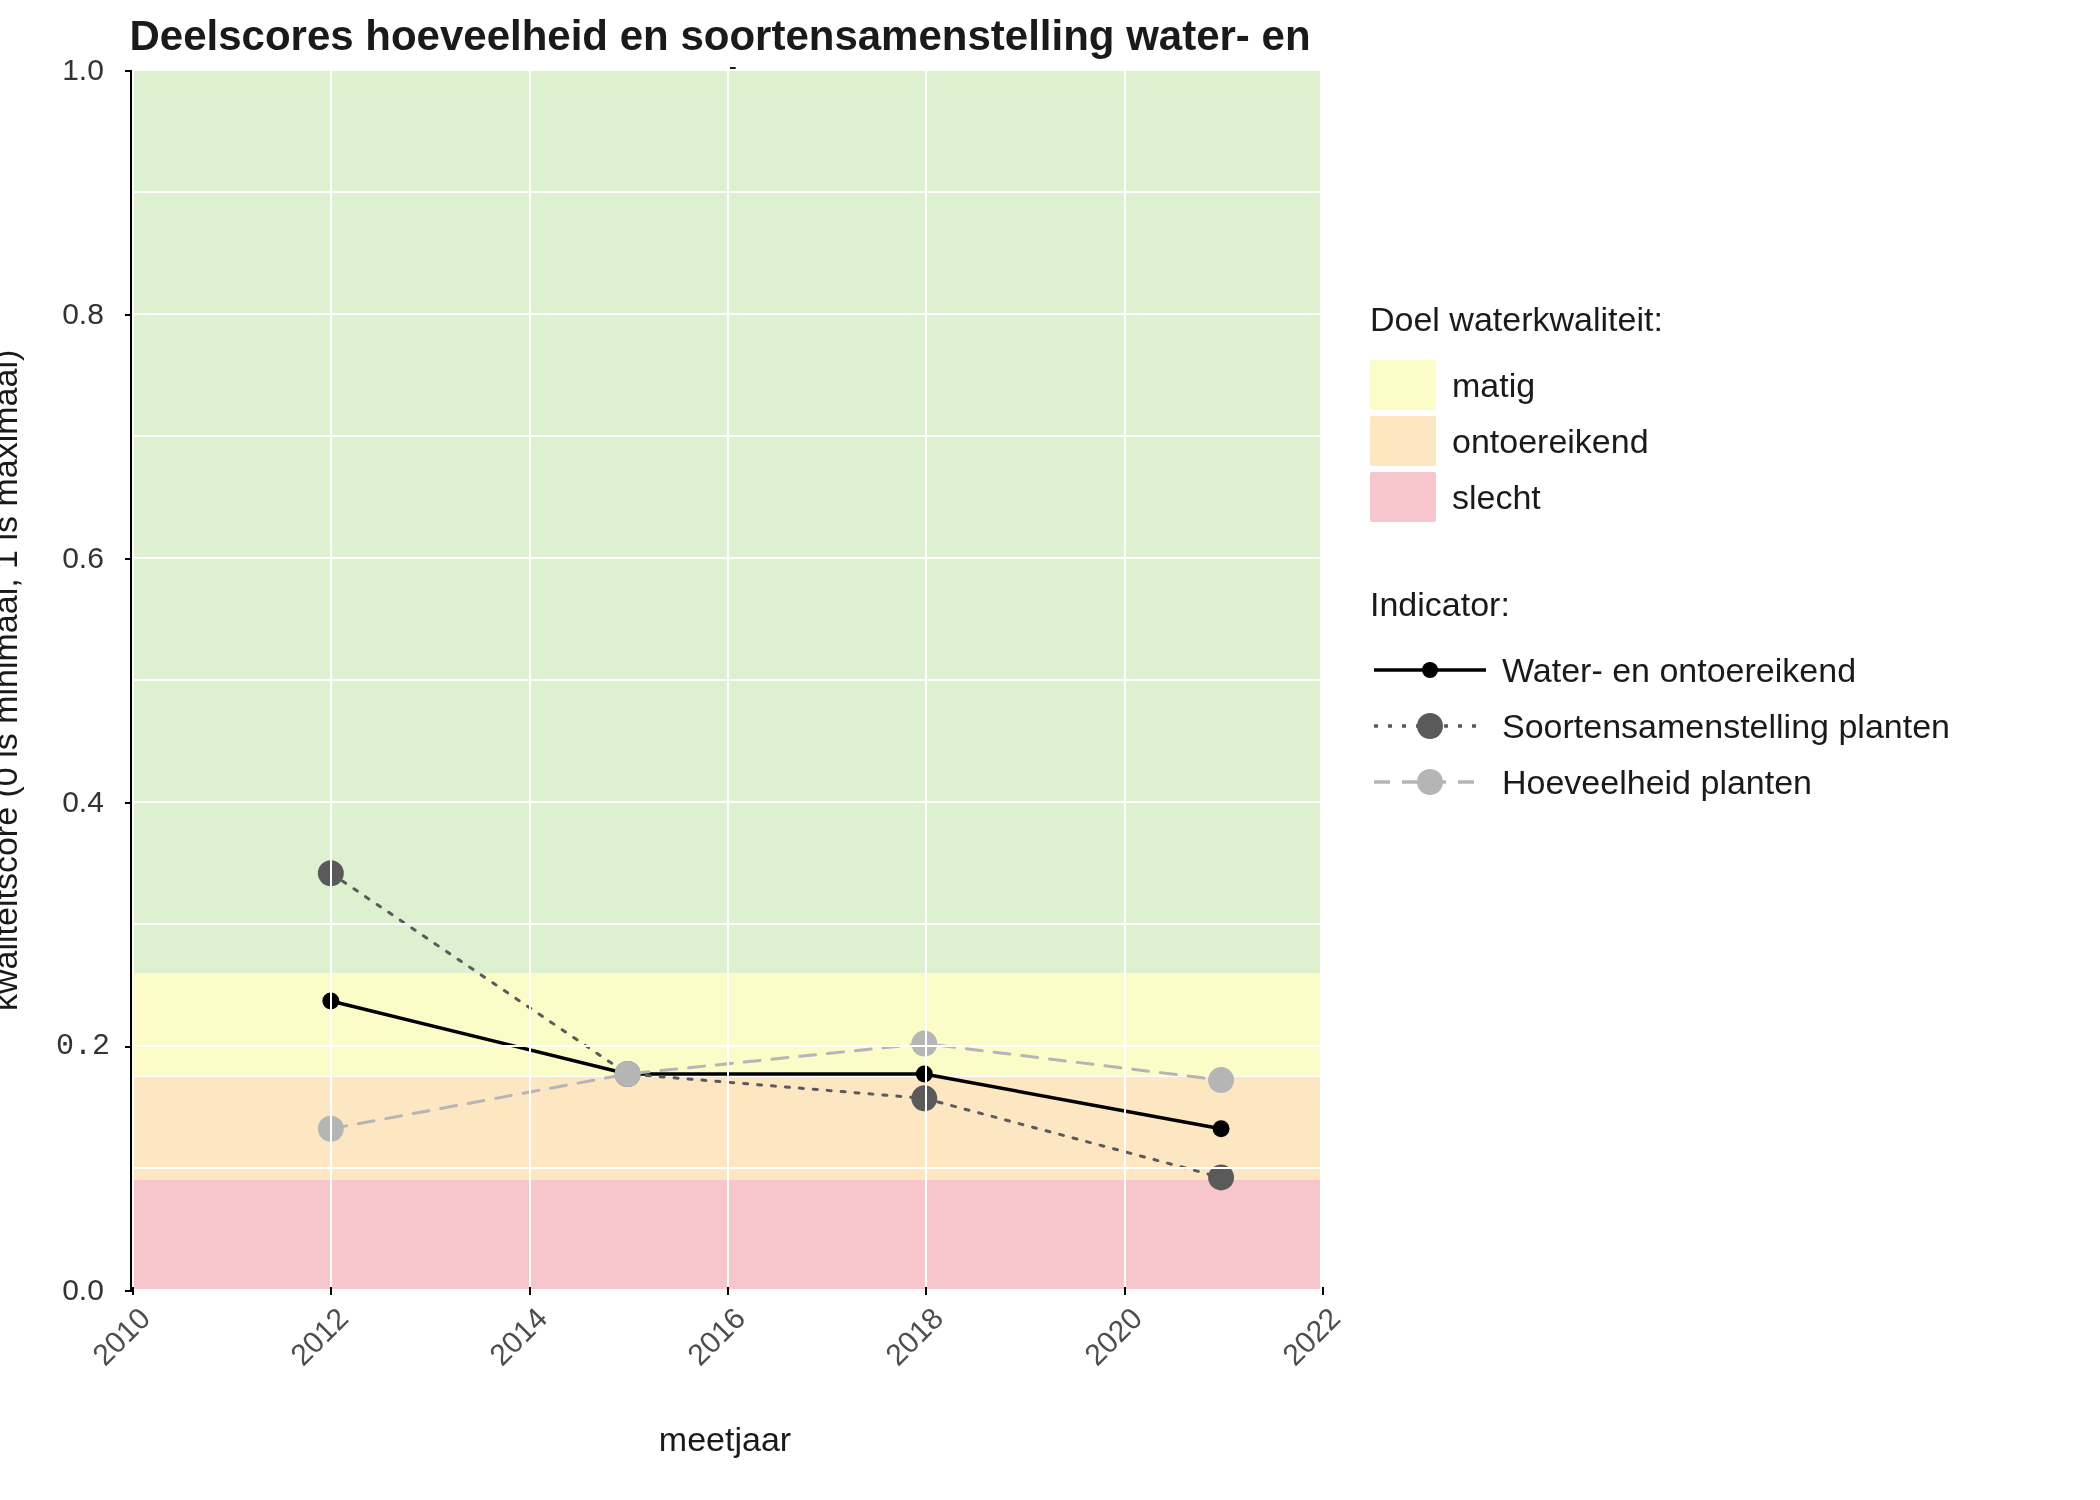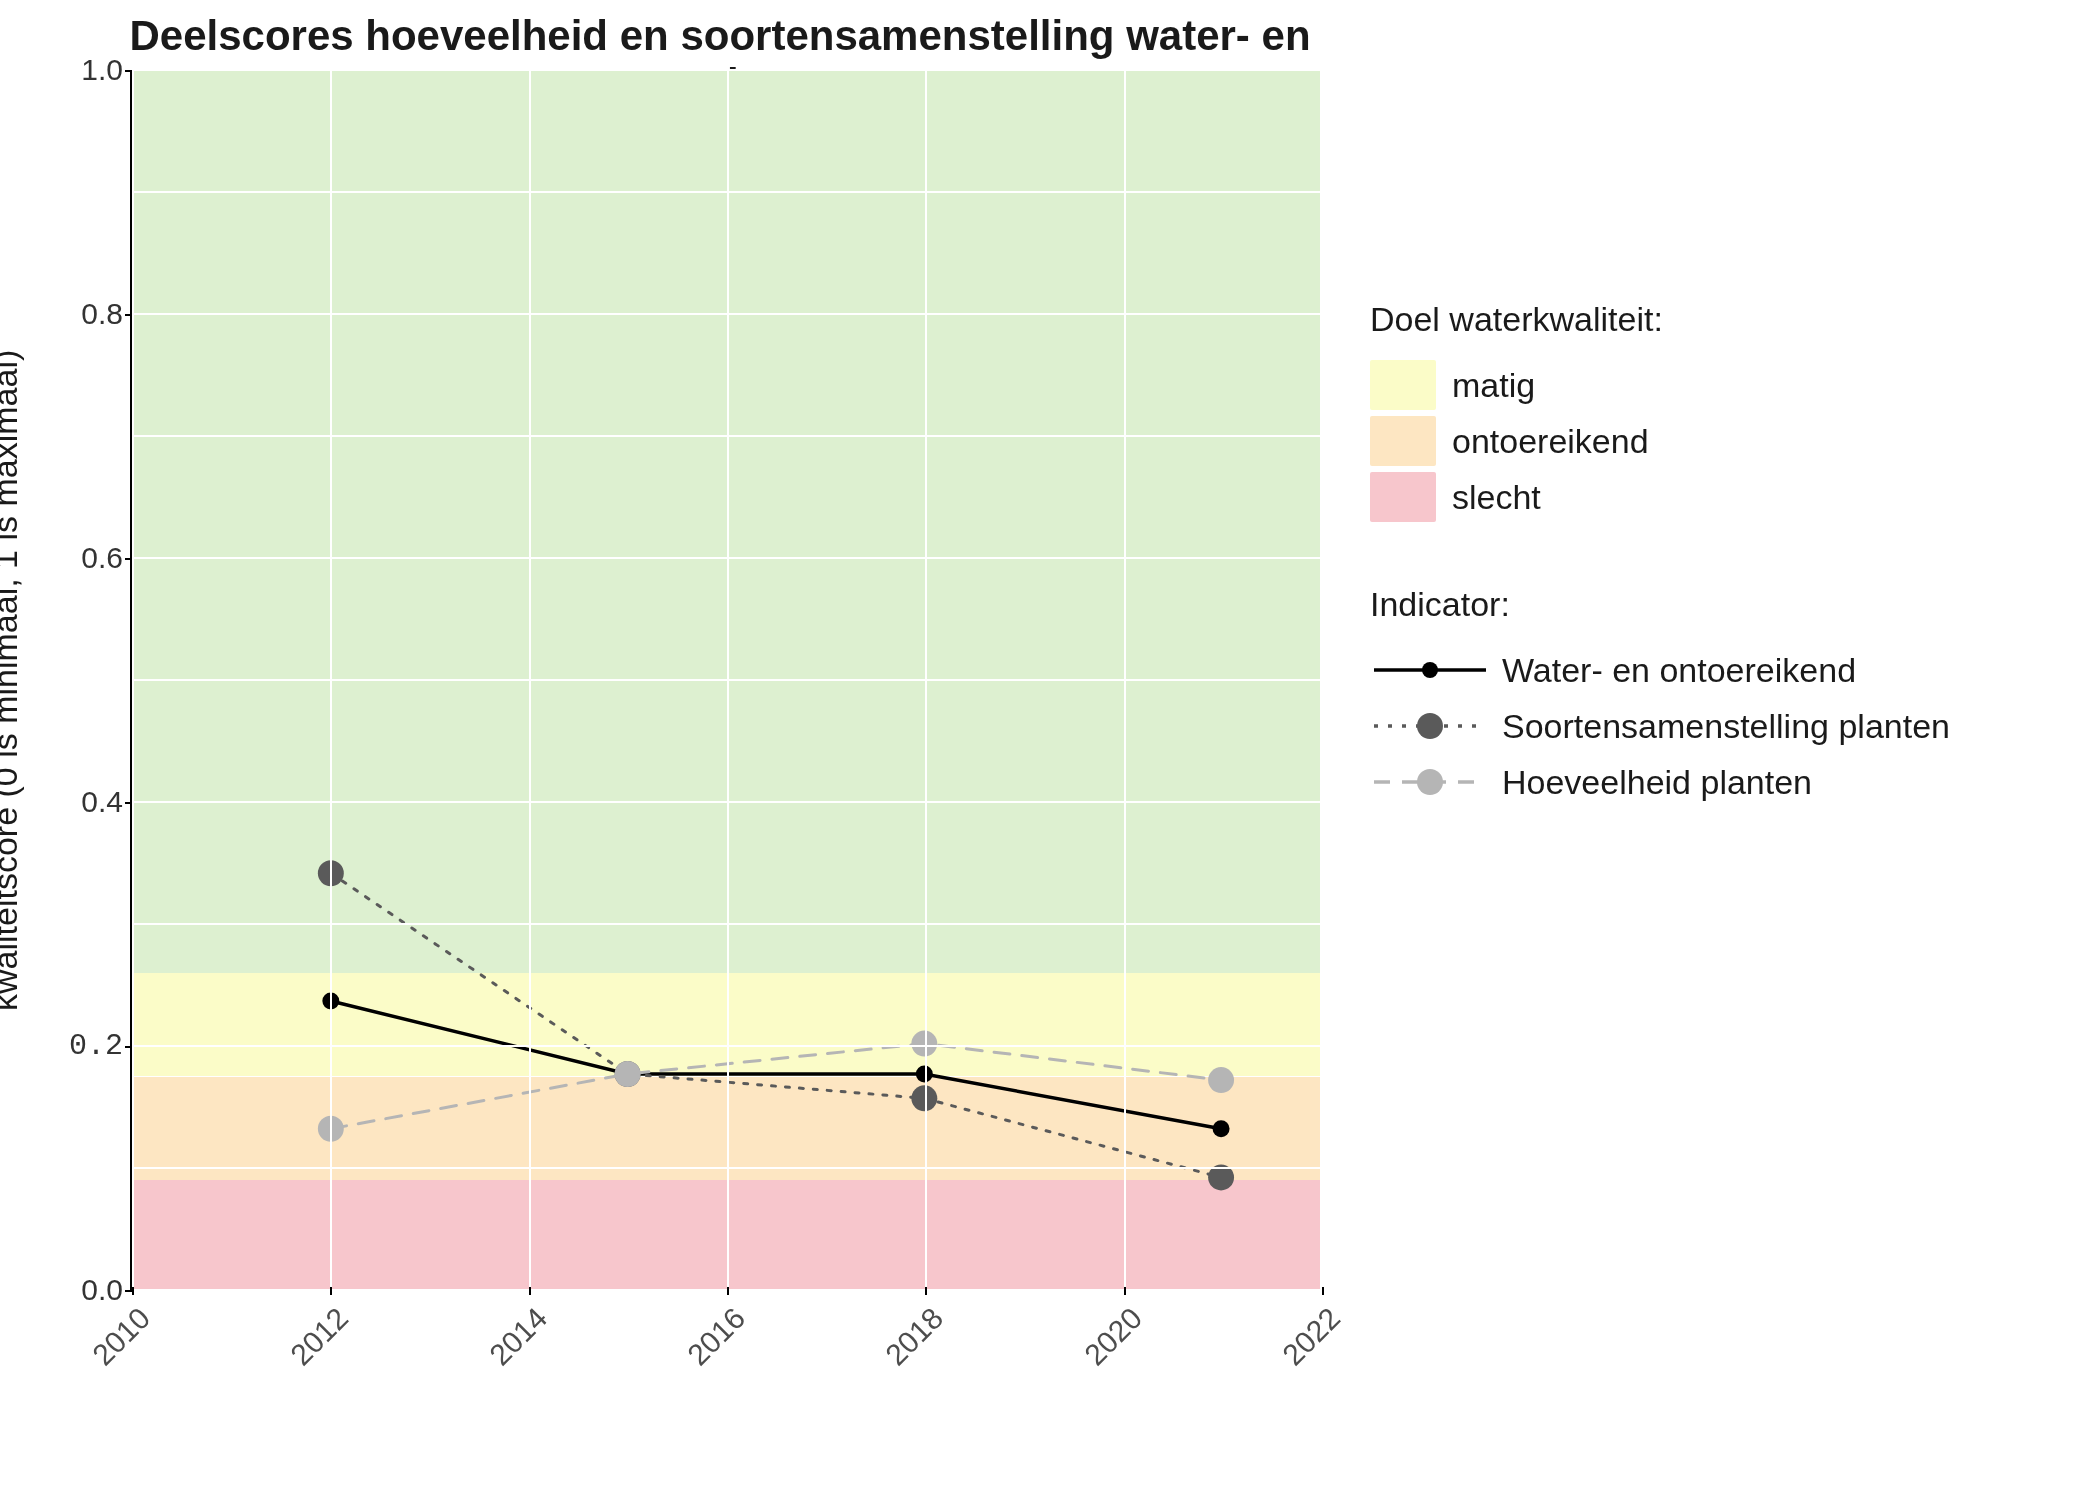--- a/index.html
+++ b/index.html
@@ -40,21 +40,21 @@
   .grid-h, .grid-v {
     position: absolute;
     background: #ffffff;
   }
   .grid-h { left:0; width:100%; height:2px; }
   .grid-v { top:0; height:100%; width:2px; }
   .ytick {
     position: absolute;
     left: -90px;
     width: 80px;
-    text-align: right;
+    text-align: center;
     font-size: 30px;
     color: #333;
     transform: translateY(-50%);
   }
   .ytick .tick {
     position:absolute; right:-10px; top:50%; width:8px; height:2px; background:#000;
   }
   .xtick {
     position: absolute;
     top: 100%;
@@ -173,20 +173,21 @@
       <div class="xtickmark" style="left: 792.333px;"></div>
       <div class="xtick" style="left: 793.333px; margin-top: 14px;">2018</div>
       <div class="grid-v" style="left: 990.667px;"></div>
       <div class="xtickmark" style="left: 990.667px;"></div>
       <div class="xtick" style="left: 991.667px; margin-top: 14px;">2020</div>
       <div class="grid-v" style="left: 1189px;"></div>
       <div class="xtickmark" style="left: 1189px;"></div>
       <div class="xtick" style="left: 1190px; margin-top: 14px;">2022</div>
     </div>
 
+  <div class="xlabel">meetjaar</div>
 
   <div class="legend">
     <h3>Doel waterkwaliteit:</h3>
     <div id="legend-bands">
         <div class="row">
           <div class="swatch" style="background: rgb(251, 252, 200);"></div>
           <span>matig</span>
         </div>
         <div class="row">
           <div class="swatch" style="background: rgb(253, 230, 194);"></div>

